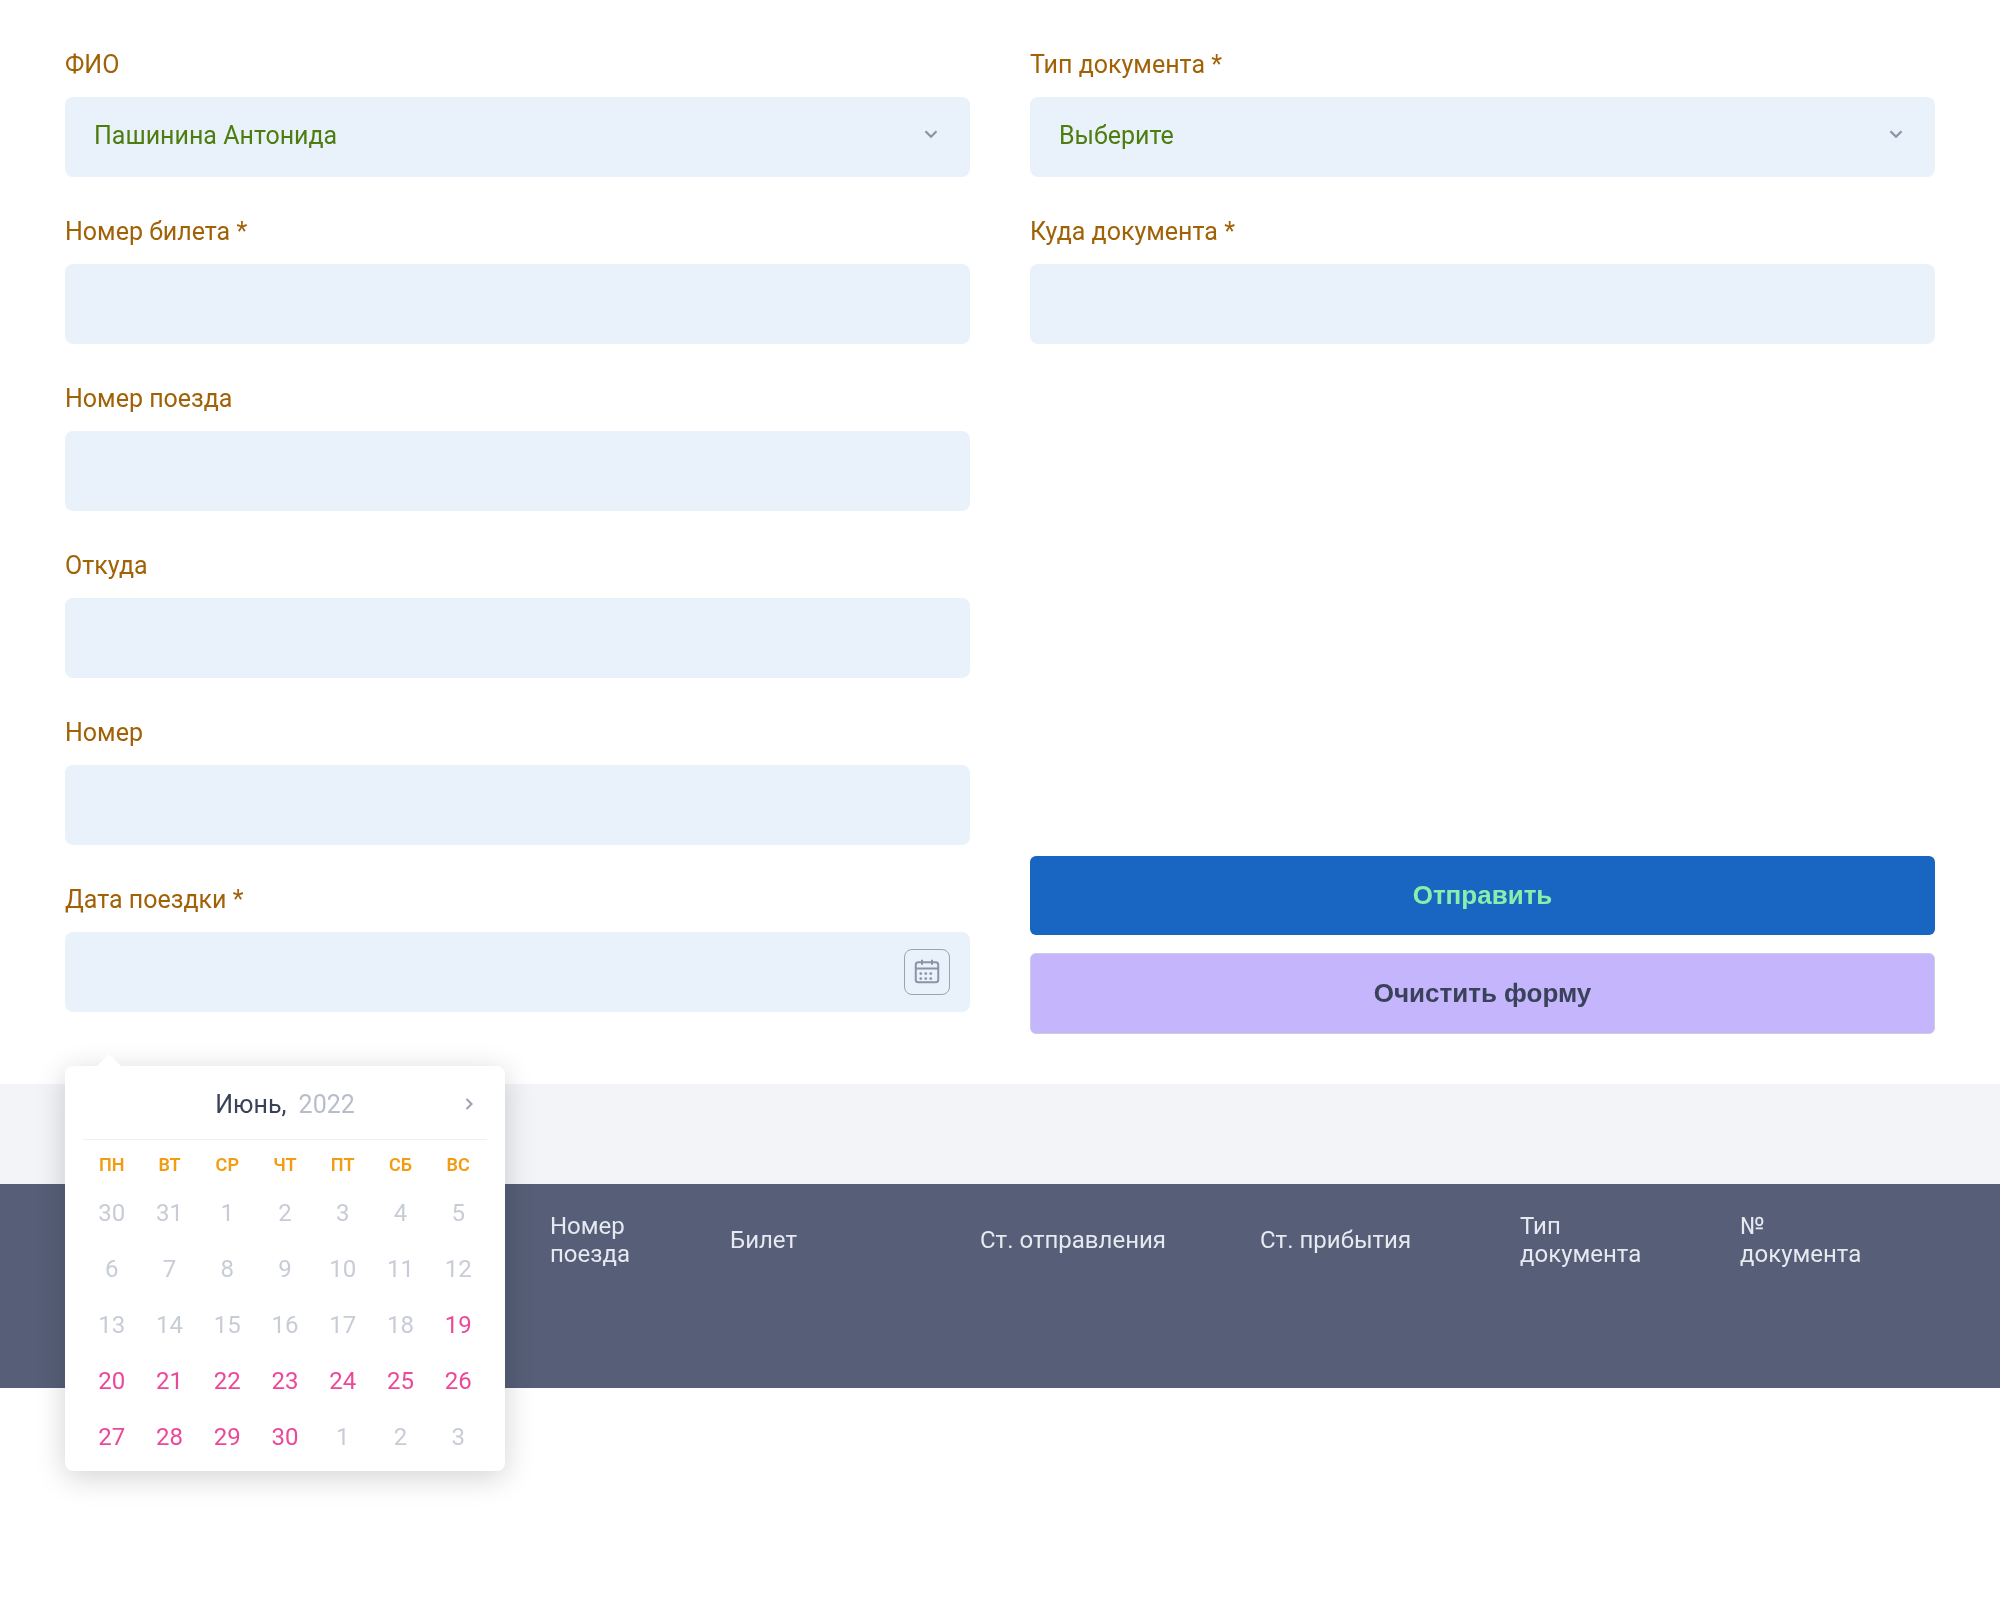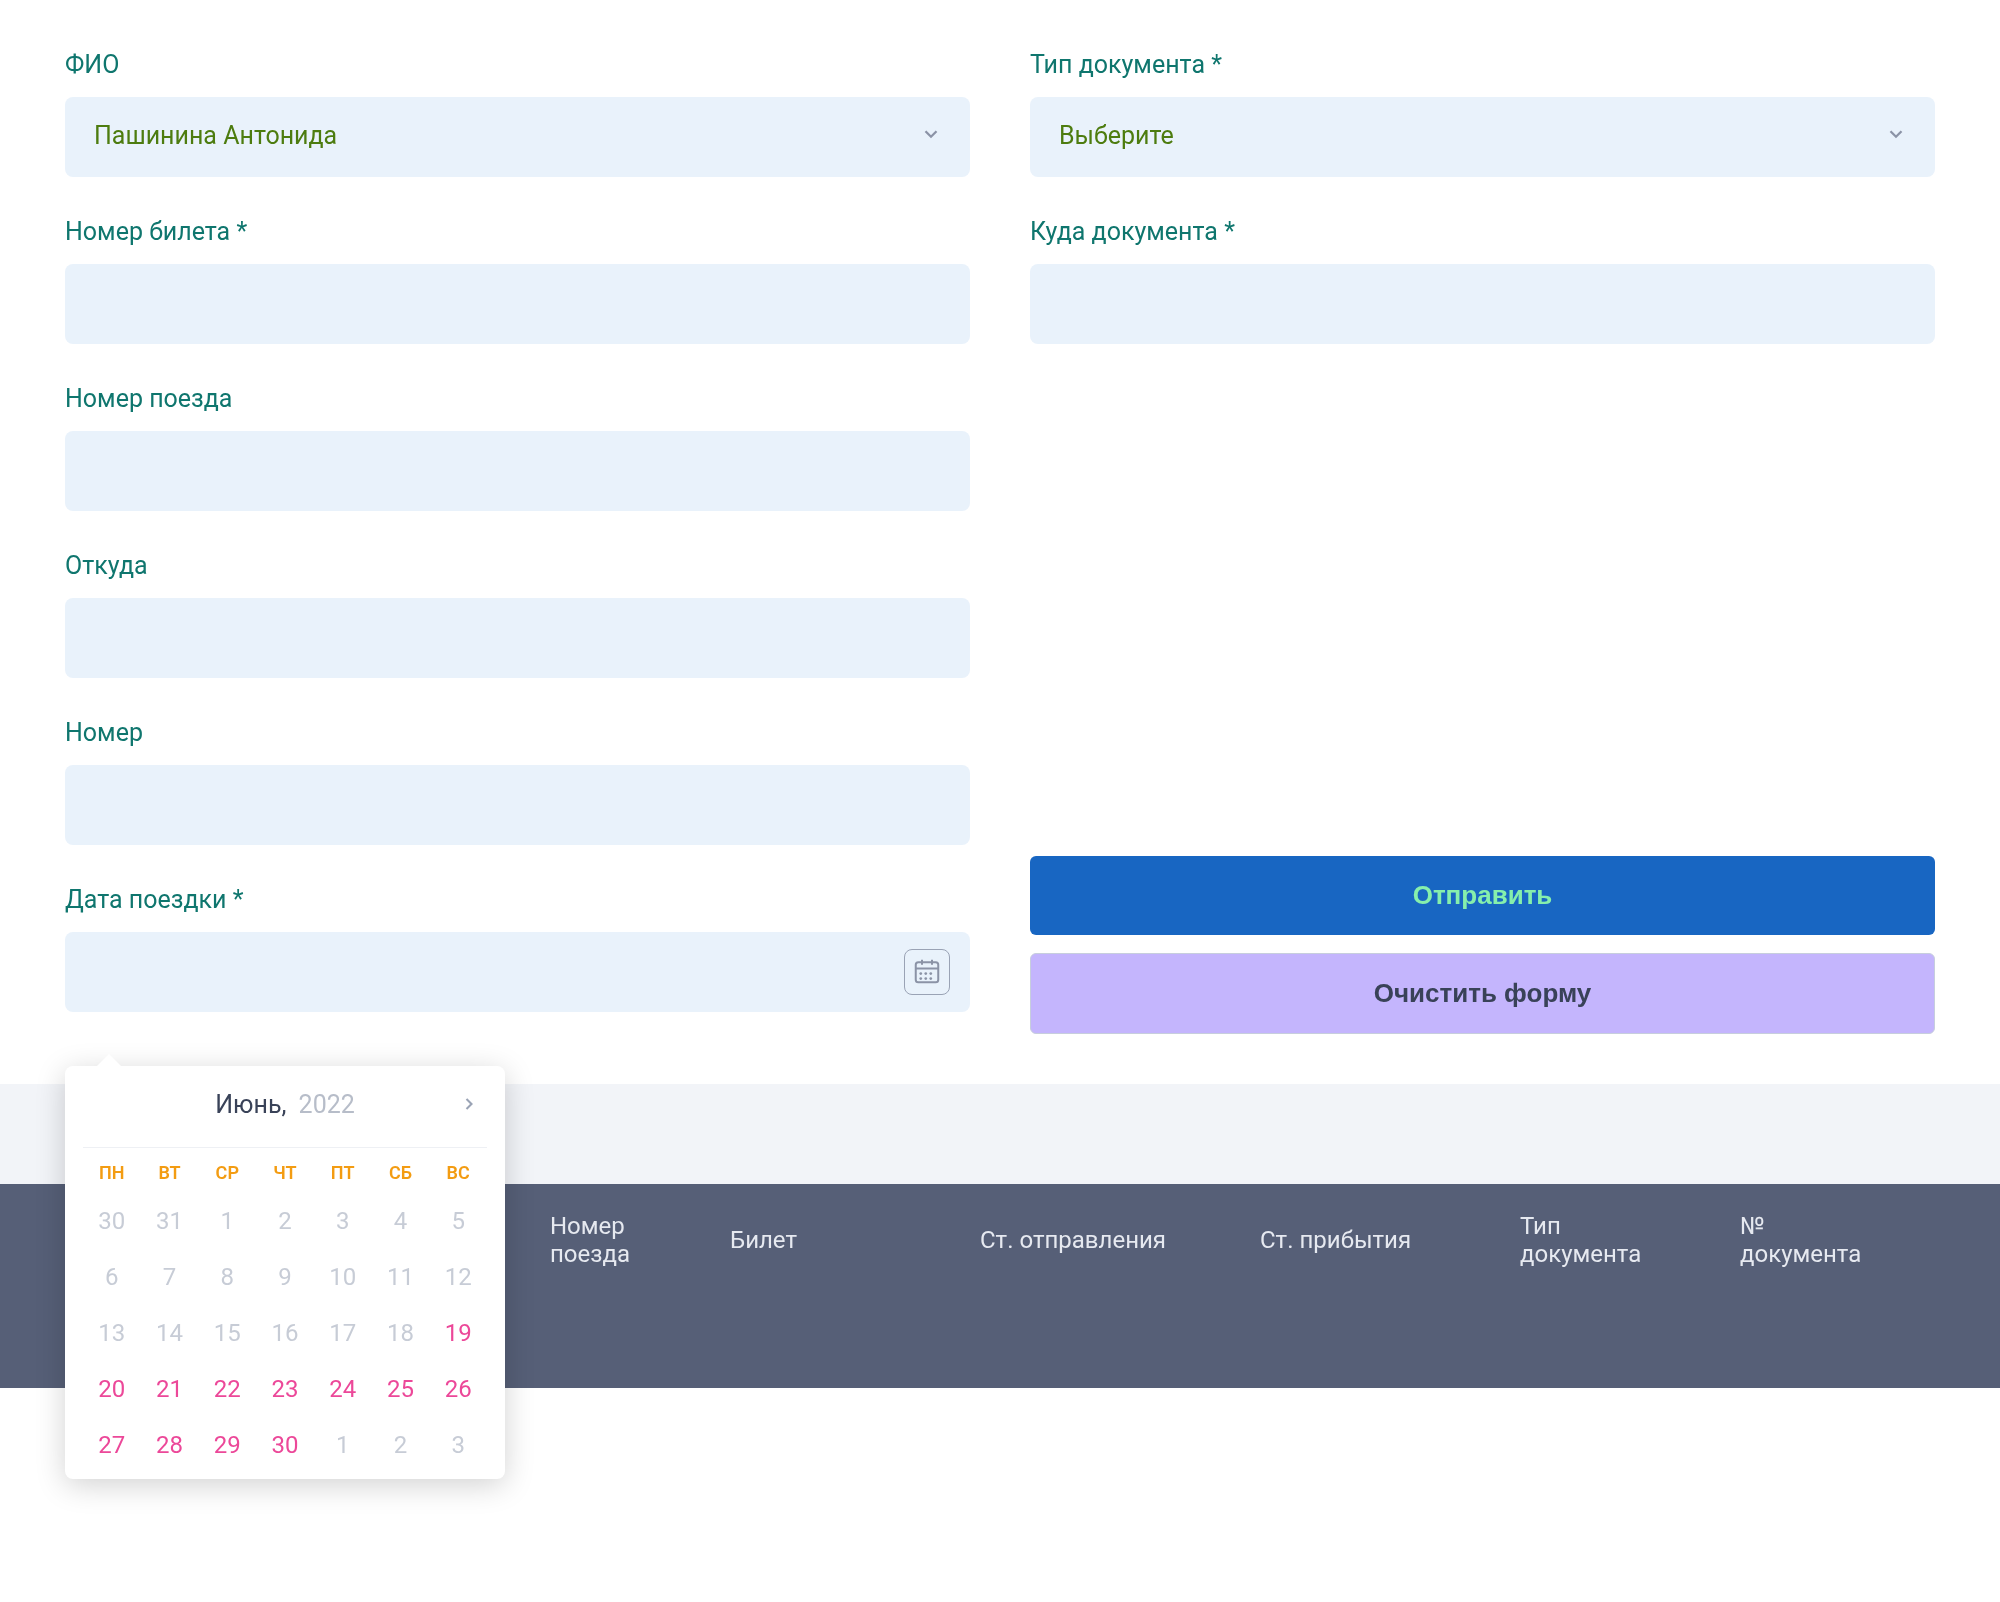--- a/index.html
+++ b/index.html
@@ -13,21 +13,21 @@
 .form-container {
   padding: 50px 65px 0 65px;
   display: grid;
   grid-template-columns: 1fr 1fr;
   column-gap: 60px;
 }
 .form-column { display: flex; flex-direction: column; }
 .form-group { margin-bottom: 40px; }
 .form-label {
   display: block;
-  color: #0f766e;
+  color: #a16207;
   font-size: 25px;
   margin-bottom: 18px;
   font-weight: 400;
 }
 .form-control {
   width: 100%;
   background: #e9f2fb;
   border: none;
   border-radius: 8px;
   padding: 24px 29px;
@@ -99,21 +99,21 @@
   width: 0; height: 0;
   border-left: 12px solid transparent;
   border-right: 12px solid transparent;
   border-bottom: 12px solid #fff;
 }
 .cal-header {
   display: flex;
   align-items: center;
   justify-content: center;
   position: relative;
-  padding-bottom: 28px;
+  padding-bottom: 20px;
   border-bottom: 1px solid #eef0f4;
   margin-bottom: 14px;
 }
 .cal-title { font-size: 25px; color: #394258; }
 .cal-title .year { color: #b7bdc9; margin-left: 6px; }
 .cal-next {
   position: absolute;
   right: 4px;
   top: 0;
   background: transparent;

